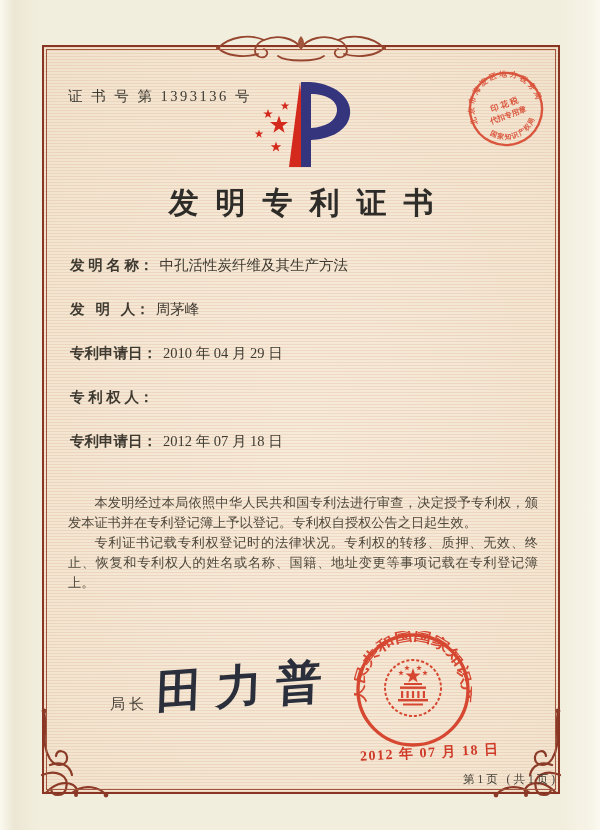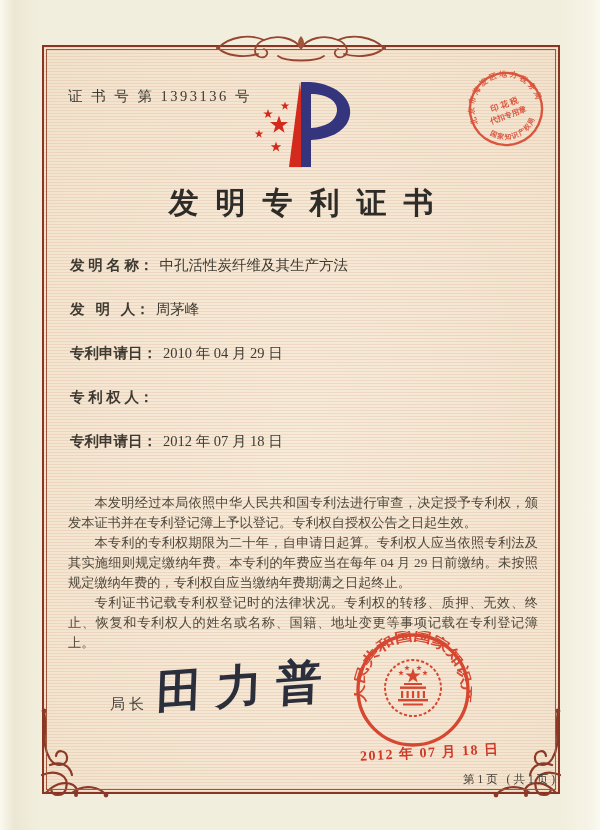--- a/index.html
+++ b/index.html
@@ -156,21 +156,20 @@
         <span class="f-label">专 利 权 人：</span>
       </div>
       <div class="field-row">
         <span class="f-label">专利申请日：</span>
         <span class="f-value">2012 年 07 月 18 日</span>
       </div>
     </div>
 
     <div class="body-text">
       <p>本发明经过本局依照中华人民共和国专利法进行审查，决定授予专利权，颁发本证书并在专利登记簿上予以登记。专利权自授权公告之日起生效。</p>
-      <p>本专利的专利权期限为二十年，自申请日起算。专利权人应当依照专利法及其实施细则规定缴纳年费。本专利的年费应当在每年 04 月 29 日前缴纳。未按照规定缴纳年费的，专利权自应当缴纳年费期满之日起终止。</p>
       <p>专利证书记载专利权登记时的法律状况。专利权的转移、质押、无效、终止、恢复和专利权人的姓名或名称、国籍、地址变更等事项记载在专利登记簿上。</p>
     </div>
 
     <div class="sign-row">局长</div>
     <div class="signature">田力普</div>
 
     <svg class="big-seal" width="118" height="118" viewBox="-59 -59 118 118">
       <defs>
         <path id="sealArc" d="M -45 19 A 49 49 0 1 1 45 19"></path>
       </defs>

